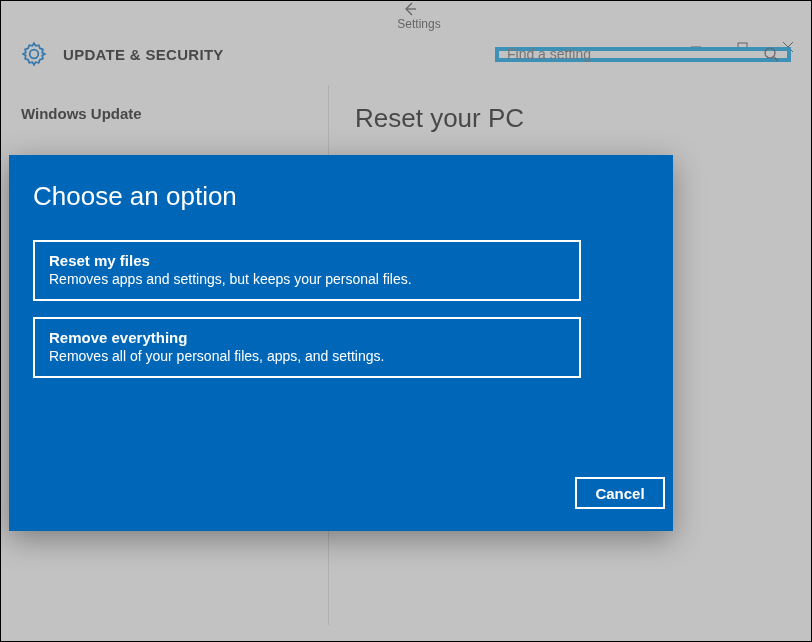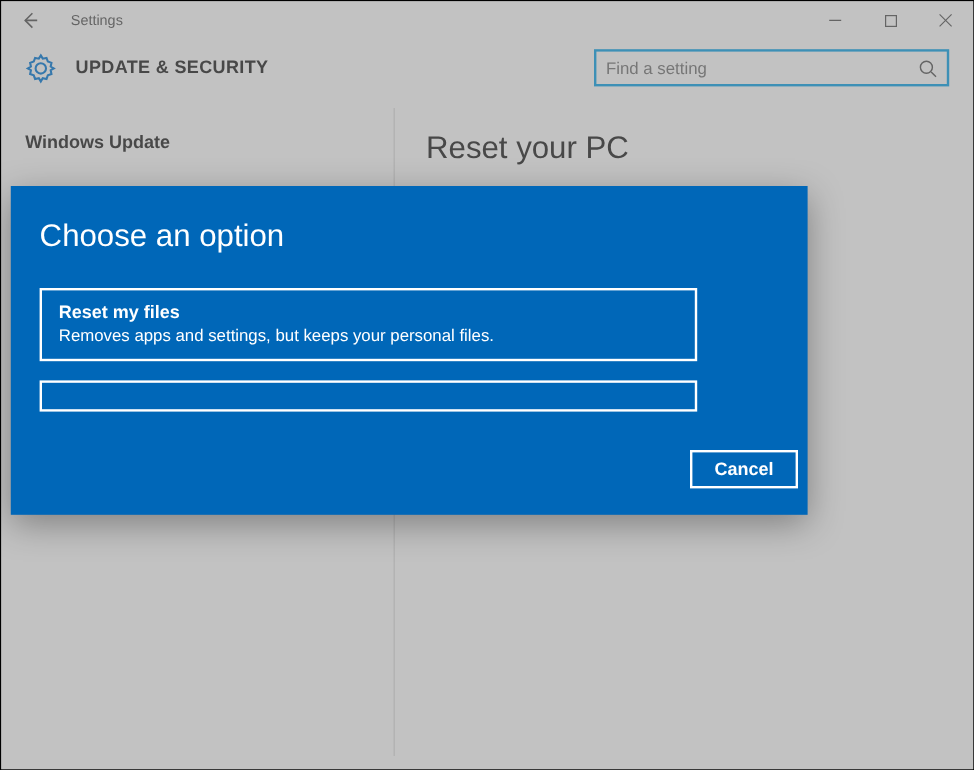--- a/index.html
+++ b/index.html
@@ -1,38 +1,38 @@
 <!DOCTYPE html>
 <html><head>
 <meta charset="utf-8">
 <style>
   * { box-sizing: border-box; margin: 0; padding: 0; }
   html, body { width: 812px; height: 642px; font-family: "Segoe UI", Arial, sans-serif; overflow: hidden; }
   .frame { width: 812px; height: 642px; border: 1px solid #000; position: relative; background: #fff; }
-  .titlebar { height: 32px; display: flex; align-items: center; padding: 0 0 0 8px; }
+  .titlebar { height: 32px; display: flex; align-items: center; padding: 0 0 0 8px; flex-direction: column; }
   .back-arrow { width: 32px; height: 32px; display:flex; align-items:center; justify-content:center; color:#555; }
   .title { font-size: 12px; color:#555; margin-left: 18px; }
   .winctrls { margin-left:auto; display:flex; }
   .winctrl { width:46px; height:32px; display:flex; align-items:center; justify-content:center; color:#555; }
   .header { display:flex; align-items:center; padding: 8px 20px 18px 20px; }
   .gear { width:26px; height:26px; color:#0078d7; margin-right:16px; }
   .header-title { font-size:15px; font-weight:600; letter-spacing:0.3px; color:#222; }
-  .search { margin-left:auto; width:296px; height:31px; border:2px solid #0ea5e9; display:flex; align-items:center; padding:0 8px; background:#fff; }
+  .search { margin-left:auto; width:296px; height:15px; border:4px solid #0ea5e9; display:flex; align-items:center; padding:0 8px; background:#fff; }
   .search input { flex:1; border:none; outline:none; font-size:14px; color:#555; background:transparent; }
   .search-icon { width:16px; height:16px; color:#555; }
   .body { display:flex; height: calc(100% - 100px); }
   .sidebar { width:328px; border-right:1px solid #ddd; padding-top:6px; }
   .sidebar-item { padding:14px 20px; font-size:15px; color:#222;font-weight:bold; }
   .main { flex:1; padding:18px 26px; color:#222; }
   .main h1 { font-weight:400; font-size:26px; margin-bottom:22px; }
   .main p { font-size:14px; color:#333; line-height:1.45; margin-bottom:18px; max-width: 420px; }
   
   .scrim { position:absolute; inset:0; background:rgba(120,120,120,0.45); }
   
-  .modal { position:absolute; left:8px; top:154px; width:664px; height:274px; background:#0067b8; color:#fff; box-shadow: 0 8px 28px rgba(0,0,0,0.35); padding: 26px 20px; }
+  .modal { position:absolute; left:8px; top:154px; width:664px; height:376px; background:#0067b8; color:#fff; box-shadow: 0 8px 28px rgba(0,0,0,0.35); padding: 26px 20px; }
   .modal-title { font-size:26px; font-weight:300; margin-bottom:28px; margin-left:4px; }
   .option { border:2px solid #fff; padding:10px 14px 12px 14px; margin:0 4px 16px 4px; width:548px; }
   .option-title { font-size:15px; font-weight:600; margin-bottom:2px; }
   .option-desc { font-size:14px; font-weight:300; }
   .cancel { position:absolute; right:8px; bottom:22px; width:90px; height:32px; border:2px solid #fff; background:transparent; color:#fff; font-size:15px; font-weight:600; display:flex; align-items:center; justify-content:center; }
 </style>
 </head>
 <body>
 
 <div class="frame">
@@ -97,18 +97,20 @@
 
   <div class="modal">
     <div class="modal-title">Choose an option</div>
 
     <div class="option">
       <div class="option-title">Reset my files</div>
       <div class="option-desc">Removes apps and settings, but keeps your personal files.</div>
     </div>
 
     <div class="option">
+      <div class="option-title">Remove everything</div>
+      <div class="option-desc">Removes all of your personal files, apps, and settings.</div>
     </div>
 
     <div class="cancel">Cancel</div>
   </div>
 
 </div>
 
 </body></html>

